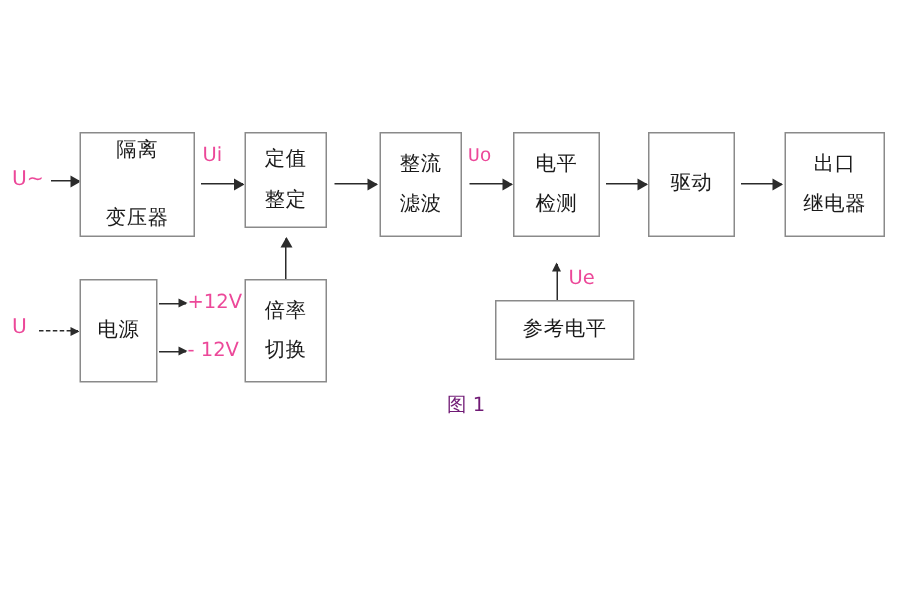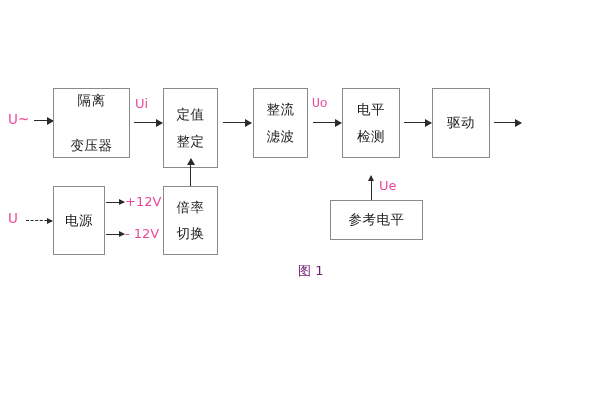--- a/index.html
+++ b/index.html
@@ -120,21 +120,21 @@
   <div class="arrow-h" style="left:34px; top:120px; width:19px;"></div>
 
   <div class="block" style="left:53px; top:88px; width:77px; height:70px;gap:18px;">
     <span class="ln">隔离</span>
     <span class="ln">变压器</span>
   </div>
 
   <div class="lbl lbl-sig" style="left:135px; top:97px;">Ui</div>
   <div class="arrow-h" style="left:134px; top:122px; width:28px;"></div>
 
-  <div class="block" style="left:163px; top:88px; width:55px; height:80px;">
+  <div class="block" style="left:163px; top:88px; width:55px; height:64px;">
     <span class="ln">定值</span>
     <span class="ln">整定</span>
   </div>
 
   <div class="arrow-h" style="left:223px; top:122px; width:28px;"></div>
 
   <div class="block" style="left:253px; top:88px; width:55px; height:70px;">
     <span class="ln">整流</span>
     <span class="ln">滤波</span>
   </div>
@@ -148,20 +148,24 @@
   </div>
 
   <div class="arrow-h" style="left:404px; top:122px; width:27px;"></div>
 
   <div class="block" style="left:432px; top:88px; width:58px; height:70px;">
     <span class="ln">驱动</span>
   </div>
 
   <div class="arrow-h" style="left:494px; top:122px; width:27px;"></div>
 
+  <div class="block" style="left:523px; top:88px; width:67px; height:70px;">
+    <span class="ln">出口</span>
+    <span class="ln">继电器</span>
+  </div>
 
   <div class="lbl" style="left:8px; top:212px;">U</div>
 
   <div class="arrow-h dashed small" style="left:26px; top:220px; width:26px;"></div>
 
   <div class="block" style="left:53px; top:186px; width:52px; height:69px;">
     <span class="ln">电源</span>
   </div>
 
   <div class="arrow-h small" style="left:106px; top:202px; width:18px;"></div>

